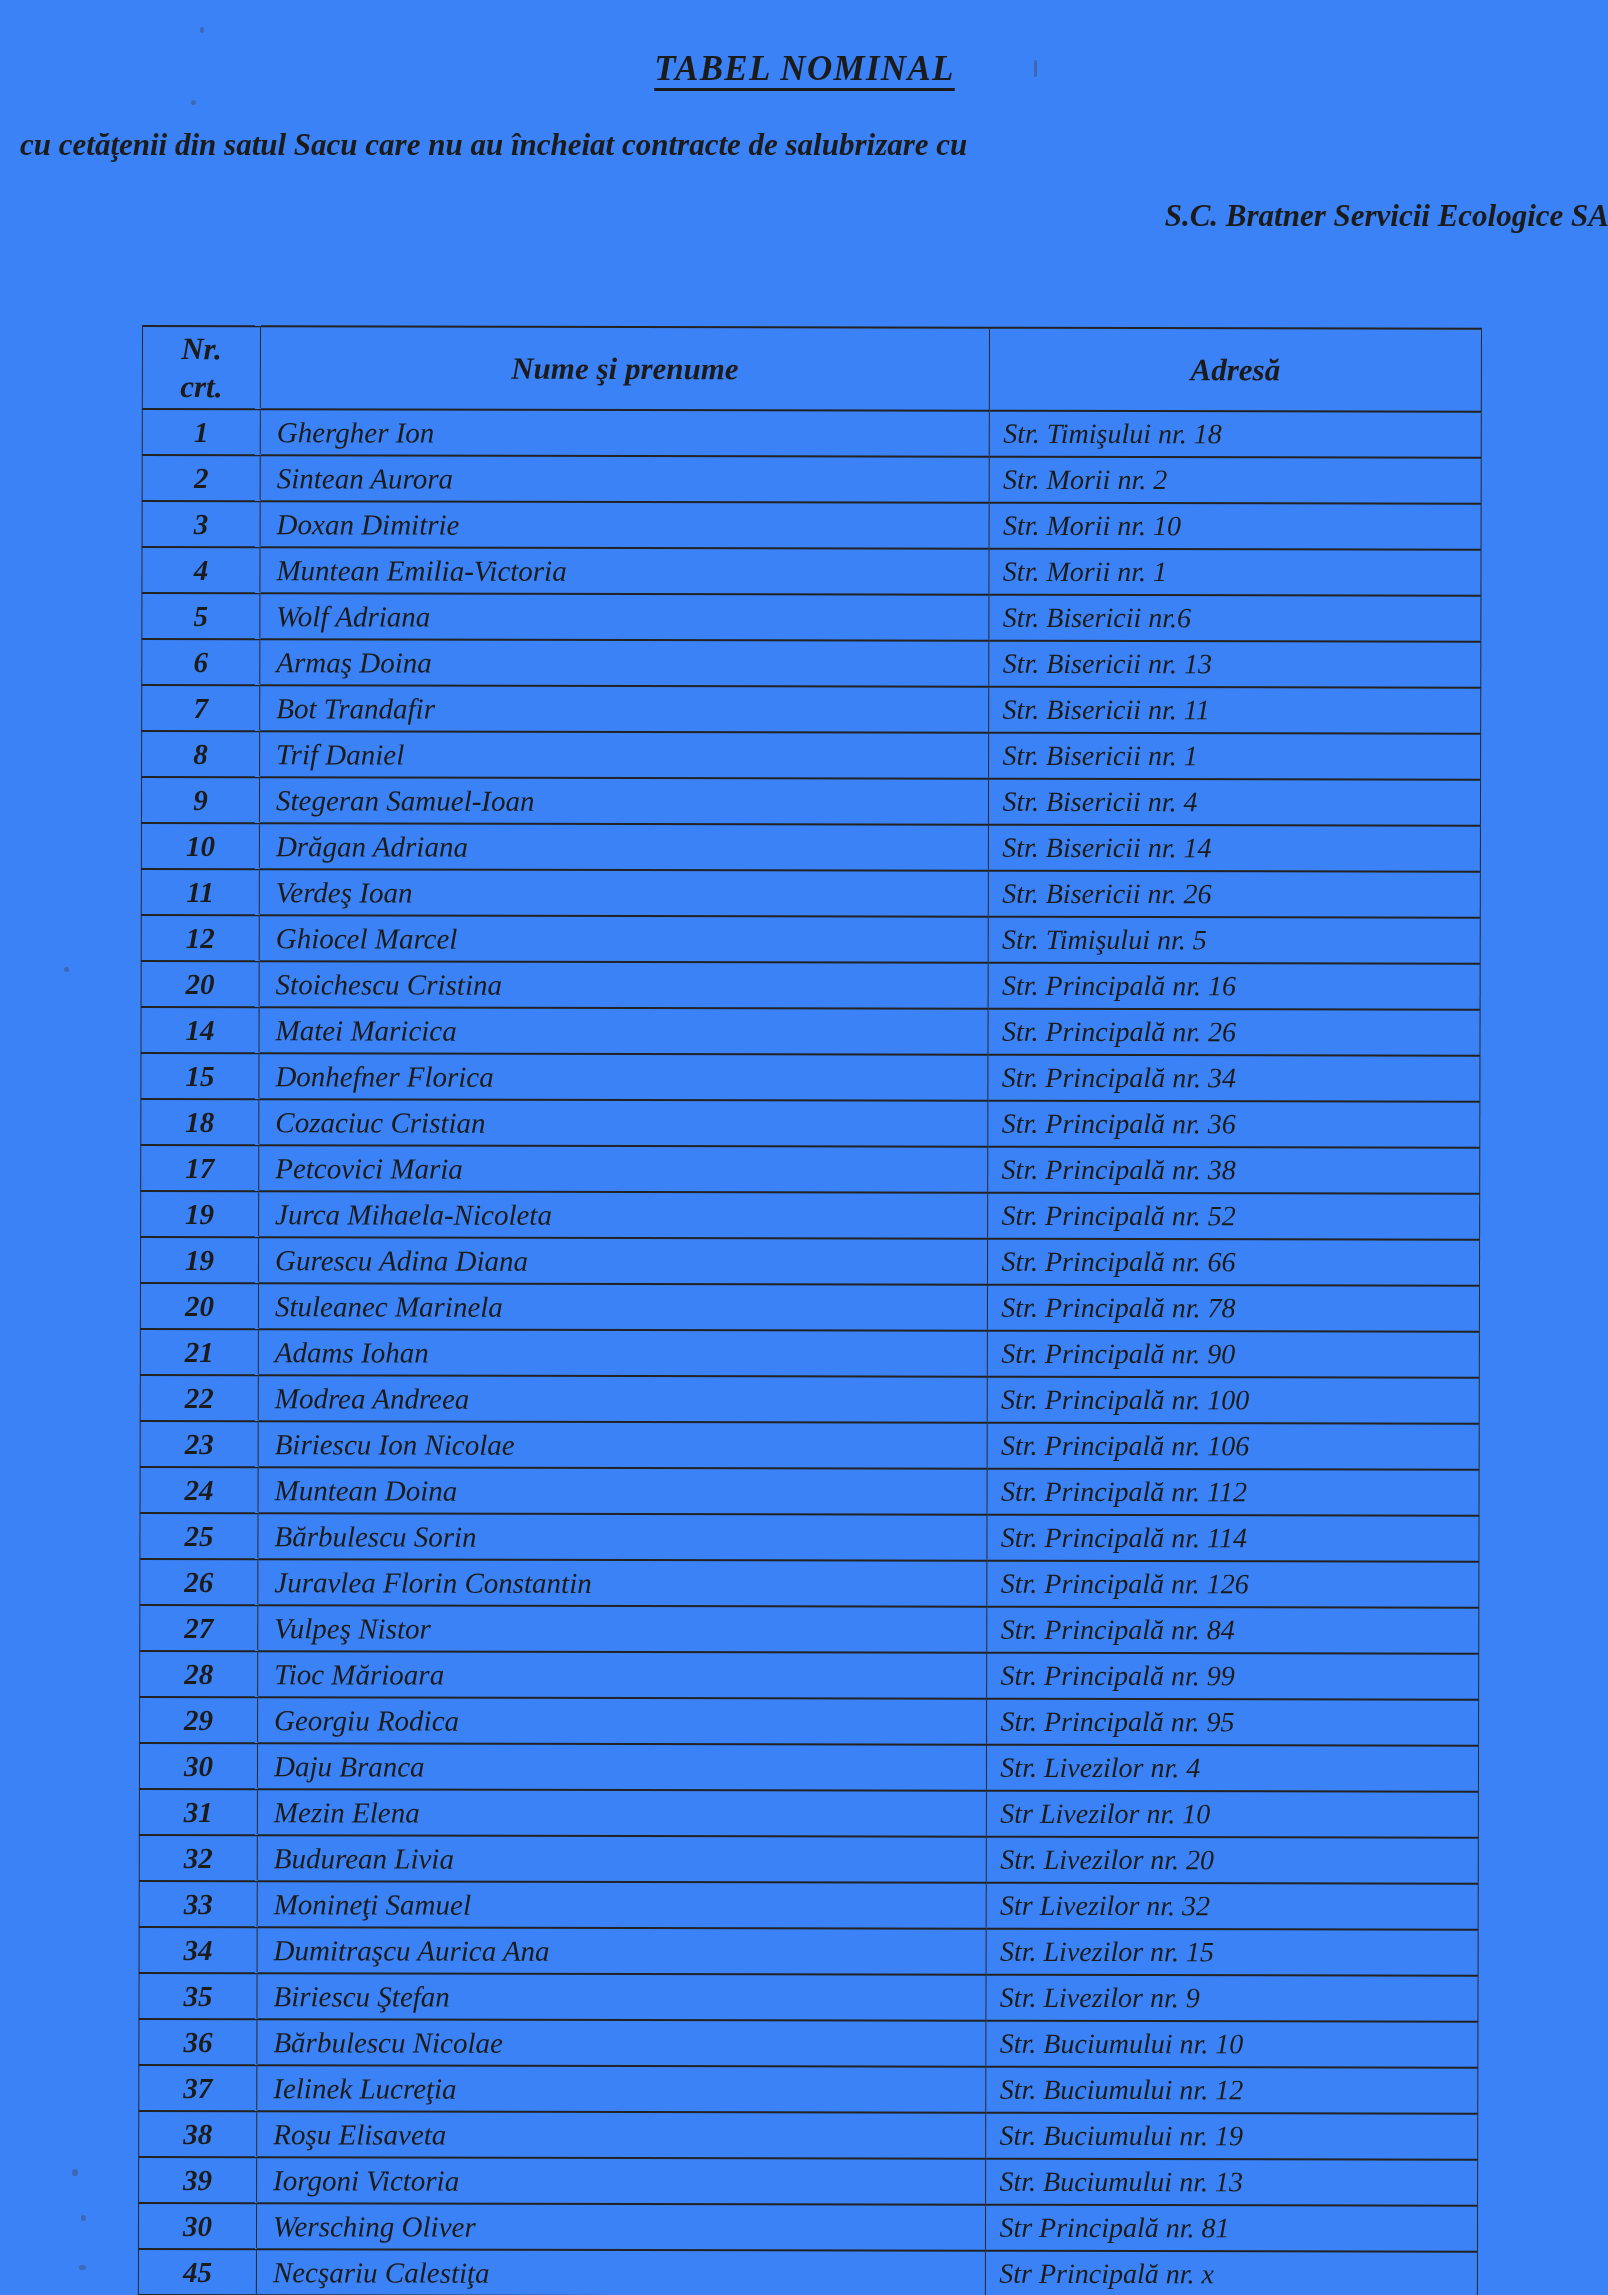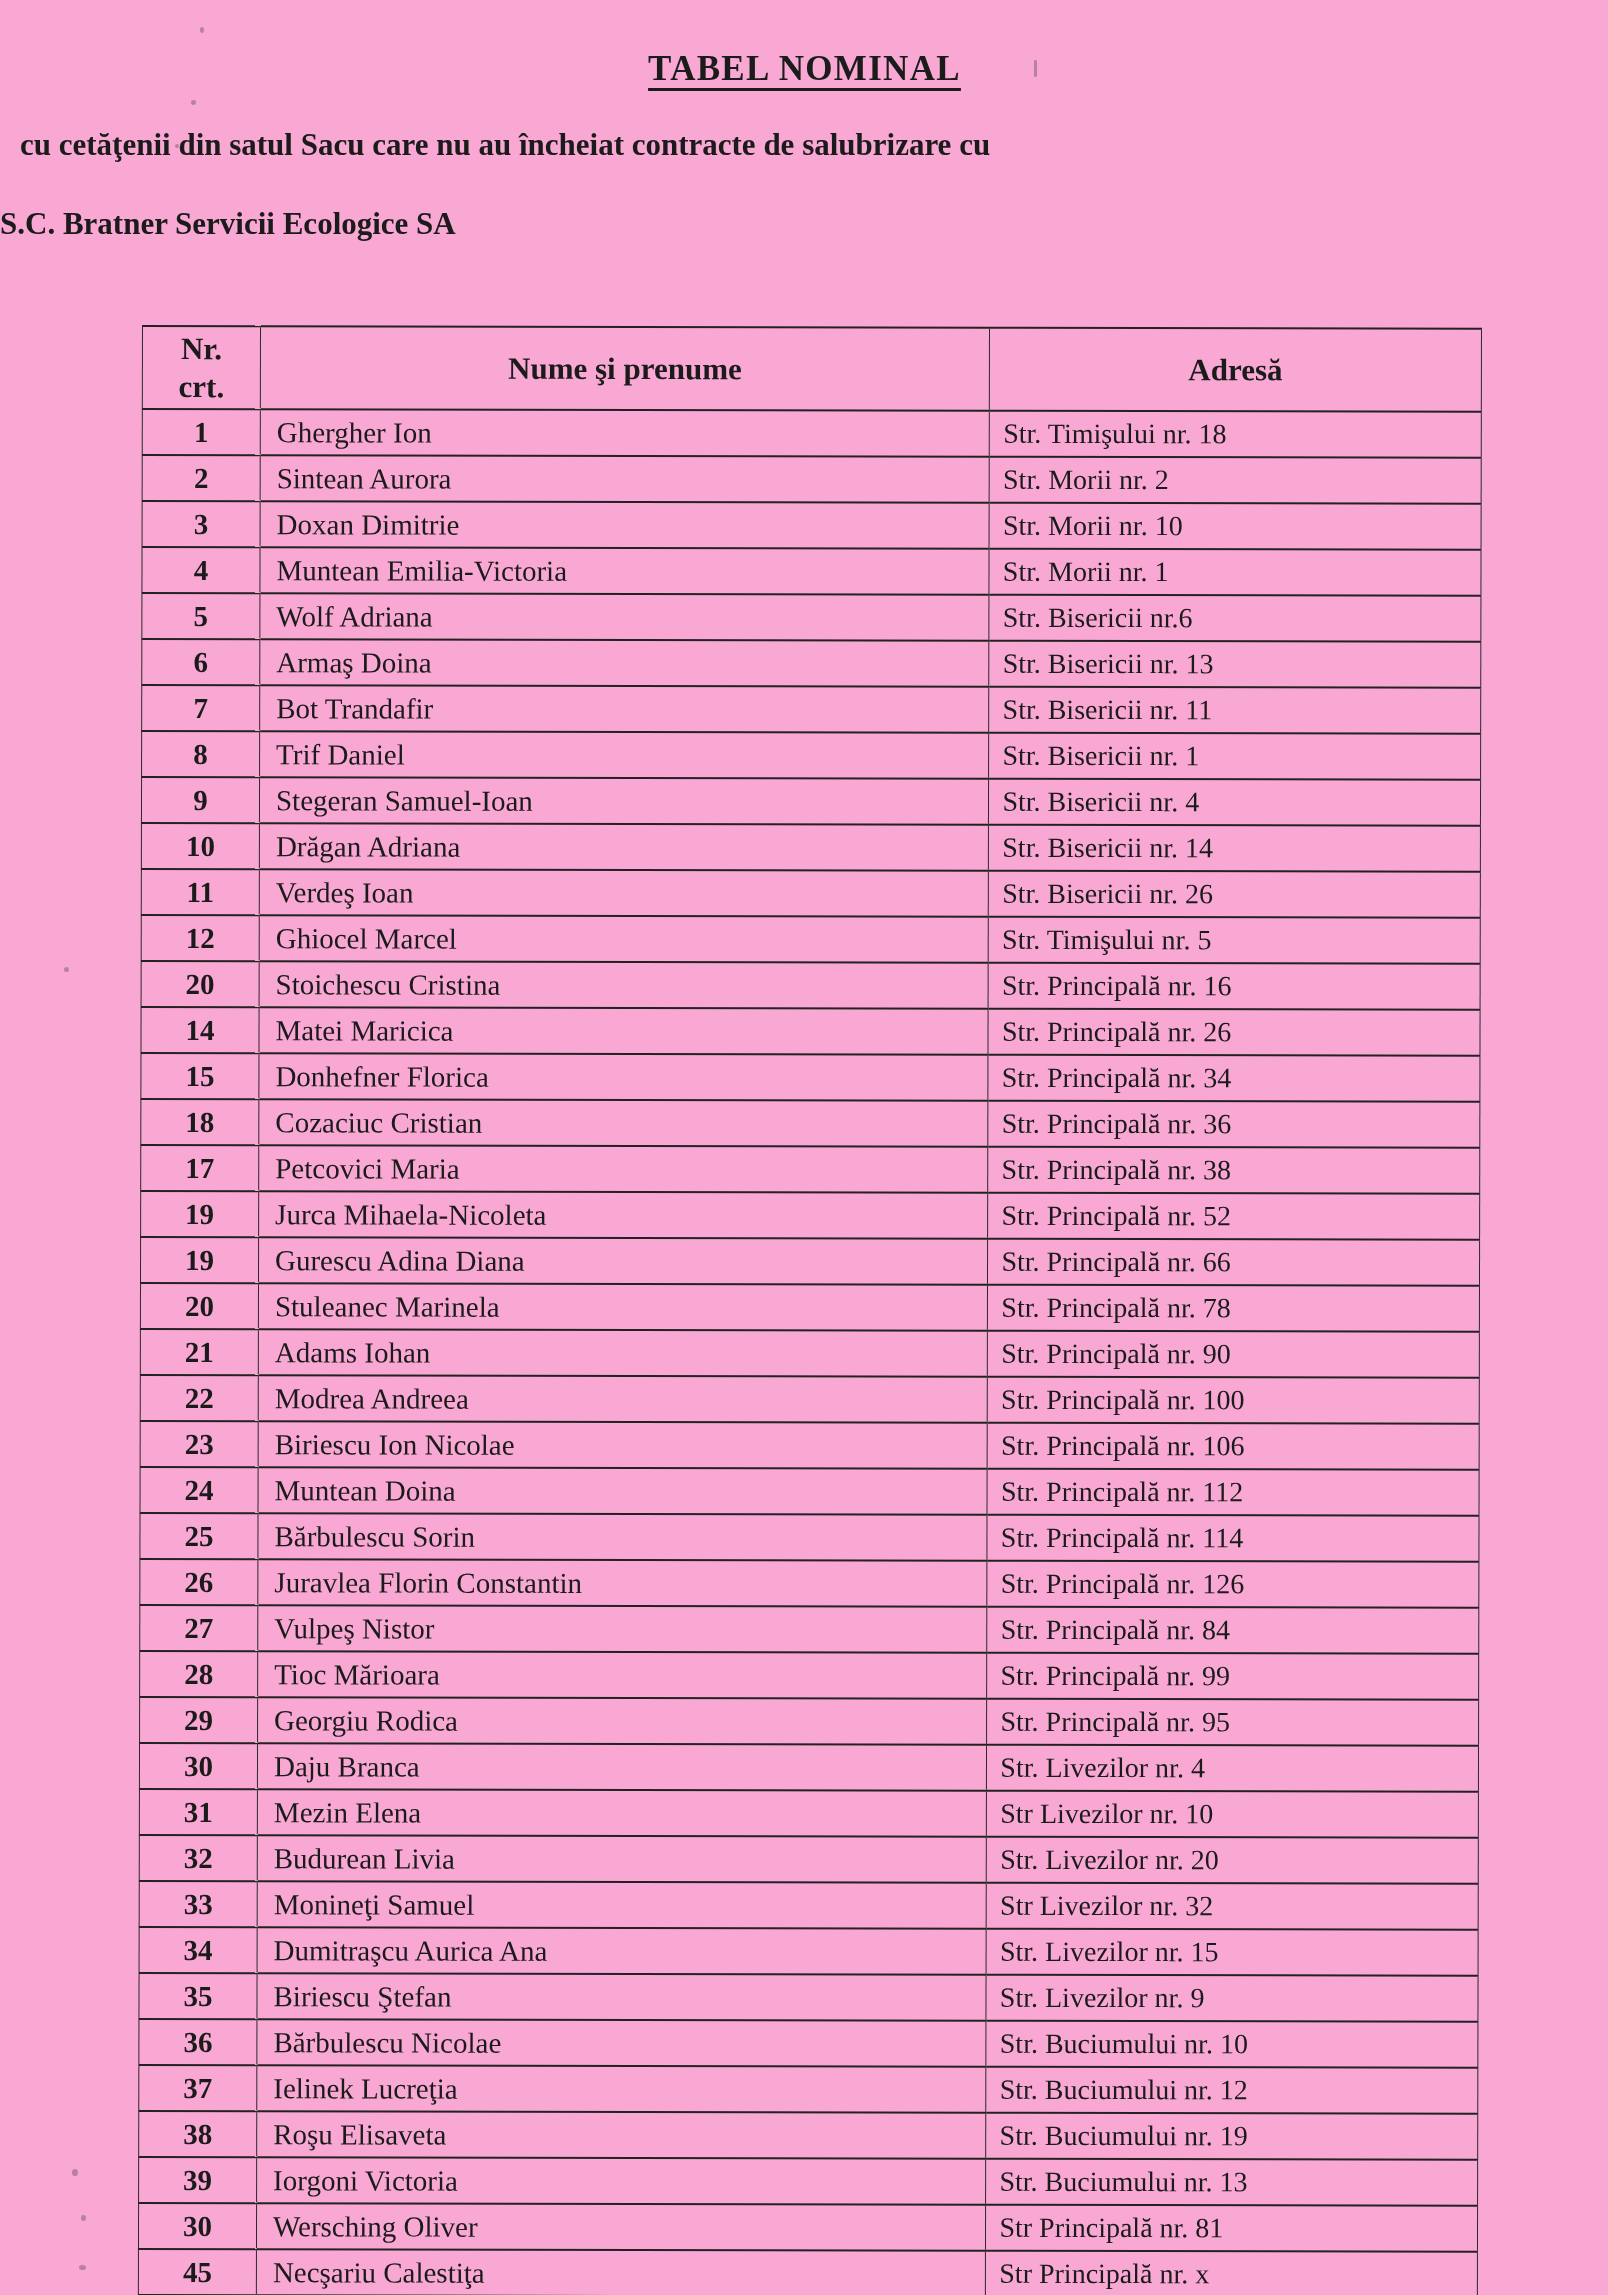--- a/index.html
+++ b/index.html
@@ -1,39 +1,40 @@
 <!DOCTYPE html>
 <html style="font-size:10.7px"><head>
 <meta charset="utf-8">
 <style>
   html,body { margin:0; padding:0; background:#d8d8d4; }
   .page {
     position:relative;
     width:1609px; height:2295px;
-    background:#f9a8d4;
+    background:#3b82f6;
     overflow:hidden;
     font-family:"Liberation Serif", serif;
     color:#1b1b1b;
+    font-style:italic;
   }
   .doc-title {
     position:absolute; top:49px; left:0; width:100%;
     text-align:center; font-size:35px; font-weight:bold; letter-spacing:1.3px;
   }
   .doc-title span {
     text-decoration:underline;
     text-decoration-thickness:3.3px;
     text-underline-offset:8px;
   }
   .doc-sub1 {
     position:absolute; top:127px; left:0; width:100%;
     font-size:31px; font-weight:bold;margin-left:20px;
   }
   .doc-sub2 {
     position:absolute; top:198px; left:0; width:100%;
-    text-align:left; font-size:31px; font-weight:bold;margin-top:8px;
+    text-align:right; font-size:31px; font-weight:bold;
   }
   table.nominal {
     position:absolute; left:142px; top:325px; width:1338px;
     border-collapse:collapse; table-layout:fixed;
     transform:rotate(0.12deg); transform-origin:top left;
   }
   col.c-nr      { width:118px; }
   col.c-name    { width:729px; }
   col.c-address { width:492px; }
   .nominal th, .nominal td {

